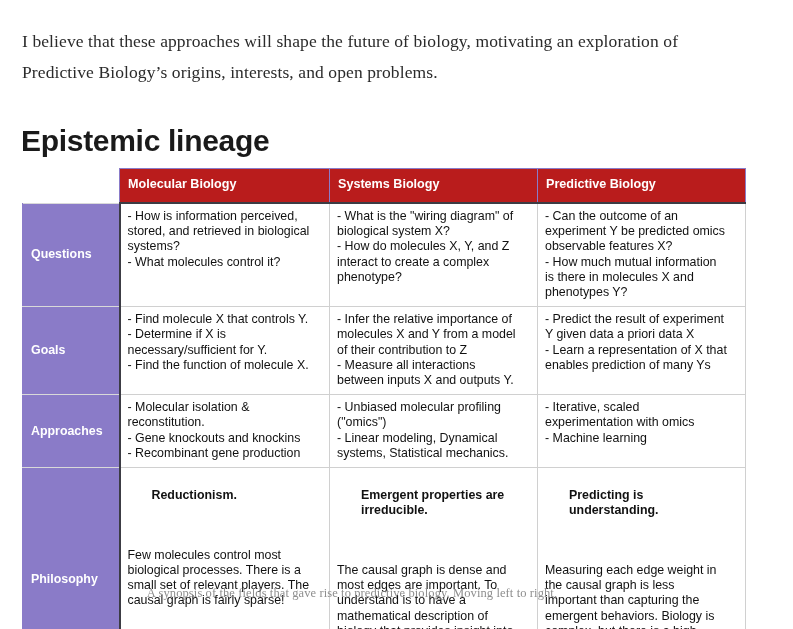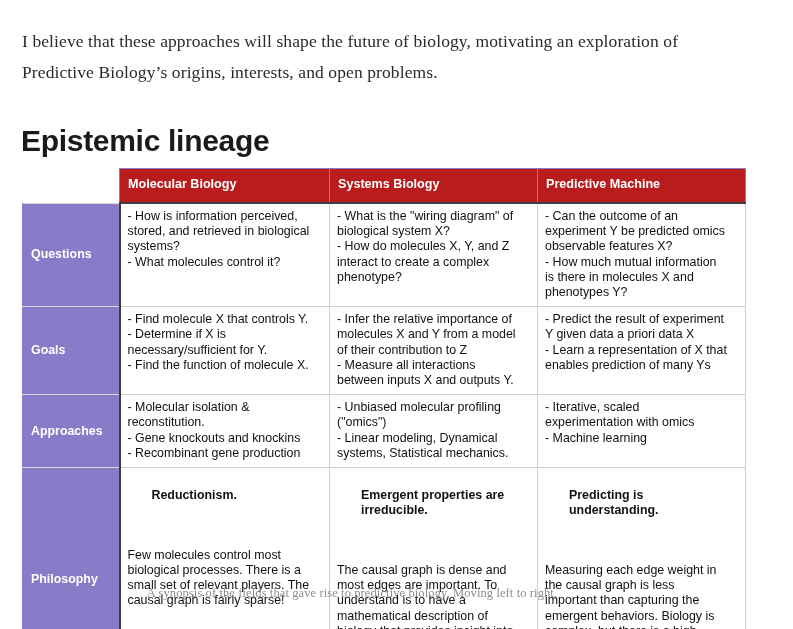--- a/index.html
+++ b/index.html
@@ -143,21 +143,21 @@
       <col class="c-label">
         <col class="c-mol">
         <col class="c-sys">
         <col class="c-pred">
     </colgroup>
     <thead>
       <tr>
         <td class="corner"></td>
         <th class="col-head">Molecular Biology</th>
         <th class="col-head">Systems Biology</th>
-        <th class="col-head">Predictive Machine</th>
+        <th class="col-head">Predictive Biology</th>
       </tr>
     </thead>
     <tbody>
 
       <tr>
         <th class="row-head">Questions</th>
         <td class="cell">- How is information perceived, stored, and retrieved in biological systems?
 - What molecules control it?</td>
         <td class="cell">- What is the "wiring diagram" of biological system X?
 - How do molecules X, Y, and Z interact to create a complex phenotype?</td>

